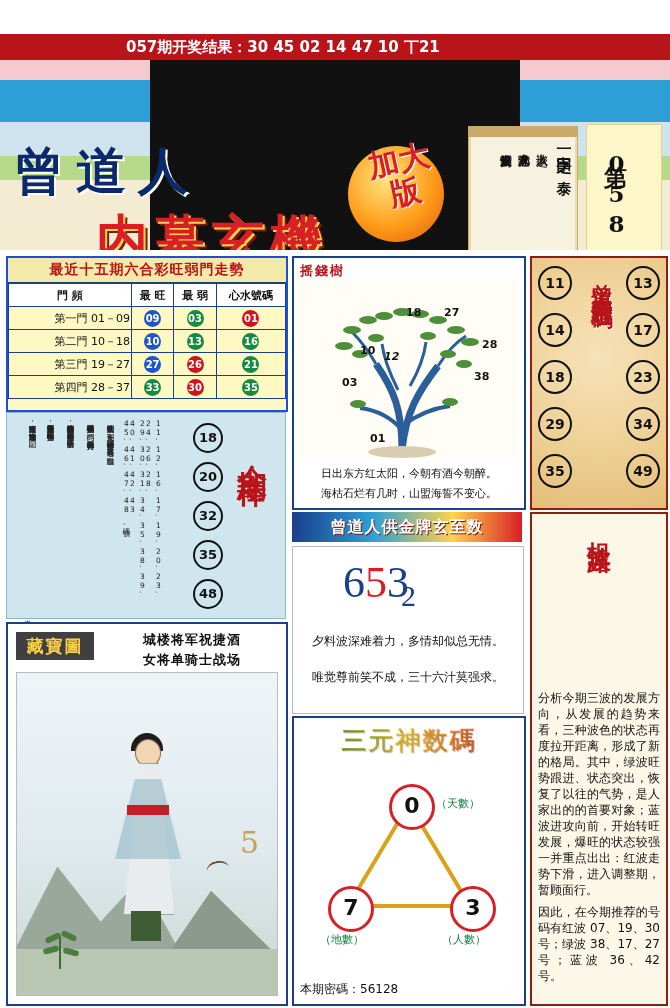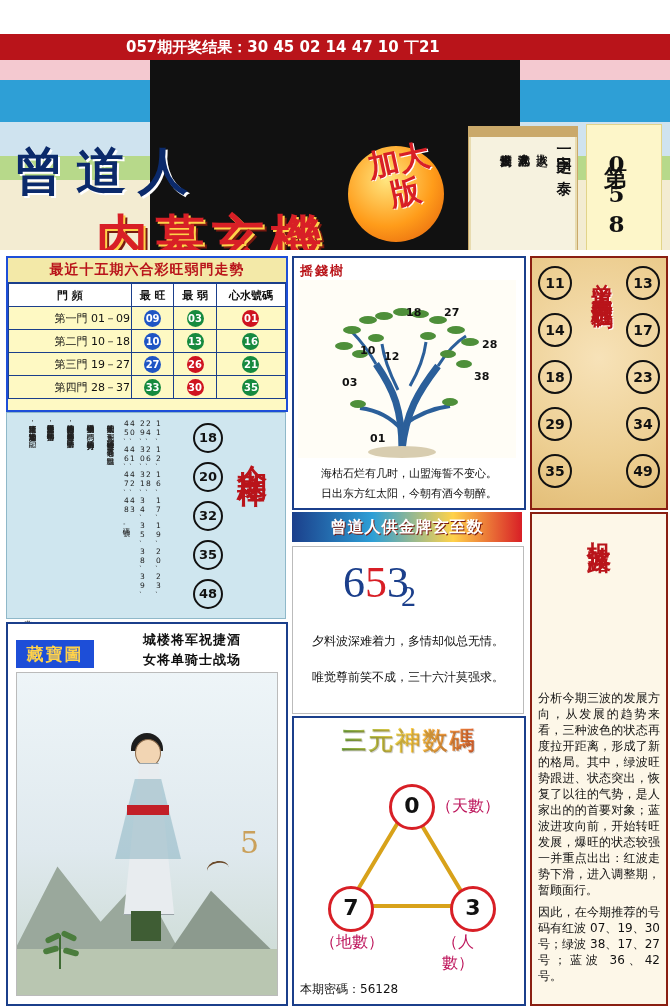--- a/index.html
+++ b/index.html
@@ -58,21 +58,21 @@
   .leftpanel{position:absolute;left:6px;top:412px;width:278px;height:205px;background:#cfe6ef;border:1px solid #8fb8c9;}
   .lp-vcols{position:absolute;left:6px;top:6px;width:150px;height:190px;}
   .vcol{position:absolute;writing-mode:vertical-rl;text-orientation:upright;font-size:7.5px;line-height:10px;color:#222;letter-spacing:0px;}
   .lp-balls{position:absolute;left:186px;top:10px;width:38px;}
   .lp-balls .bigball{width:26px;height:26px;line-height:26px;border-radius:50%;border:2px solid #111;text-align:center;font-size:13px;font-weight:bold;color:#111;background:#cfe6ef;margin-bottom:9px;}
   .lp-word{position:absolute;left:224px;top:28px;writing-mode:vertical-rl;text-orientation:upright;font-size:30px;font-weight:bold;color:#b9141a;letter-spacing:6px;font-family:"DejaVu Serif",serif;}
   .lp-sig{position:absolute;left:14px;bottom:4px;writing-mode:vertical-rl;font-size:8px;color:#444;}
 
   
   .treasure{position:absolute;left:6px;top:622px;width:278px;height:380px;border:2px solid #1b3f8b;background:#fff;}
-  .tr-title{position:absolute;left:8px;top:16px;width:78px;height:28px;background:#1d4ed8;color:#ffd24a;font-size:17px;font-weight:bold;text-align:center;line-height:28px;letter-spacing:2px;font-family:"DejaVu Serif",serif;}
+  .tr-title{position:absolute;left:8px;top:8px;width:78px;height:28px;background:#404040;color:#ffd24a;font-size:17px;font-weight:bold;text-align:center;line-height:28px;letter-spacing:2px;font-family:"DejaVu Serif",serif;}
   .tr-lines{position:absolute;left:96px;top:6px;width:176px;text-align:center;font-size:13px;font-weight:bold;color:#111;line-height:20px;letter-spacing:1px;}
   .tr-pic{position:absolute;left:8px;top:48px;width:260px;height:322px;background:linear-gradient(180deg,#eef5f8 0%,#dfe9ee 55%,#c9d8cf 100%);border:1px solid #bbb;overflow:hidden;}
   .mount{position:absolute;left:-10px;bottom:30px;width:180px;height:120px;background:#9aa89c;clip-path:polygon(0% 100%,28% 18%,52% 64%,74% 28%,100% 100%);}
   .mount2{position:absolute;right:-6px;bottom:34px;width:120px;height:90px;background:#8c9a8e;clip-path:polygon(0% 100%,40% 22%,100% 100%);}
   .ground{position:absolute;left:0;bottom:0;width:100%;height:46px;background:#b9c6b1;}
   .lady{position:absolute;left:96px;top:66px;width:70px;height:210px;}
   .lady .head{position:absolute;left:22px;top:0;width:24px;height:26px;border-radius:50%;background:#f2d5b3;border:1px solid #8a6a4a;}
   .lady .hair{position:absolute;left:18px;top:-6px;width:32px;height:18px;border-radius:16px 16px 0 0;background:#1d1d1d;}
   .lady .body{position:absolute;left:6px;top:24px;width:58px;height:150px;background:#e8ecef;border:1px solid #9aa3a8;clip-path:polygon(34% 0%,66% 0%,92% 100%,8% 100%);}
   .lady .sash{position:absolute;left:14px;top:66px;width:42px;height:10px;background:#c21f28;}
@@ -110,21 +110,21 @@
   .riddle .big .s{position:absolute;left:58px;top:22px;font-size:30px;color:#1b3f8b;}
   .riddle .l1{position:absolute;left:0;top:86px;width:100%;text-align:center;font-size:12px;color:#111;}
   .riddle .l2{position:absolute;left:0;top:122px;width:100%;text-align:center;font-size:12px;color:#111;}
 
   
   .sanyuan{position:absolute;left:292px;top:716px;width:230px;height:286px;border:2px solid #1b3f8b;background:#fff;}
   .sy-title{position:absolute;left:0;top:6px;width:100%;text-align:center;font-size:25px;font-weight:bold;letter-spacing:2px;font-family:"DejaVu Serif",serif;
      background:linear-gradient(90deg,#1b8b3f,#ffd24a,#d81f26);-webkit-background-clip:text;background-clip:text;color:transparent;text-shadow:1px 1px 0 rgba(0,0,0,.18);}
   .sy-tri{position:absolute;left:24px;top:60px;width:182px;height:160px;}
   .sy-node{position:absolute;width:40px;height:40px;border-radius:50%;border:3px solid #d81f26;background:#fff;text-align:center;line-height:38px;font-size:22px;font-weight:bold;color:#111;}
-  .sy-lab{position:absolute;font-size:16px;color:#be185d;}
+  .sy-lab{position:absolute;font-size:11px;color:#15803d;}
   .sy-code{position:absolute;left:6px;bottom:6px;font-size:12px;color:#111;}
 
   
   .rpanel{position:absolute;left:530px;top:512px;width:134px;height:490px;border:2px solid #8a1f12;background:#fdf7e8;}
   .rp-title{position:absolute;left:0;top:6px;width:100%;text-align:center;}
   .rp-title span{writing-mode:vertical-rl;text-orientation:upright;font-size:24px;font-weight:bold;color:#b9141a;letter-spacing:4px;font-family:"DejaVu Serif",serif;}
   .rp-body{position:absolute;left:6px;top:176px;width:122px;height:300px;font-size:12px;line-height:16px;color:#111;text-align:justify;}
   .rp-body p{margin:0 0 6px 0;}
 </style>
 </head>
@@ -293,29 +293,29 @@
           <ellipse cx="78" cy="58" rx="8" ry="4"></ellipse>
             <ellipse cx="130" cy="56" rx="8" ry="4"></ellipse>
           <ellipse cx="60" cy="124" rx="8" ry="4"></ellipse>
             <ellipse cx="152" cy="122" rx="8" ry="4"></ellipse>
         </g>
         <ellipse cx="104" cy="172" rx="34" ry="6" fill="#d8cdb0"></ellipse>
       </svg>
       <div class="tnum" style="left:108px;top:26px;">18</div>
       <div class="tnum" style="left:146px;top:26px;">27</div>
       <div class="tnum" style="left:62px;top:64px;">10</div>
-      <div class="tnum" style="left:86px;top:70px;">12</div>
+      <div class="tnum" style="left:86px;top:70px;font-style:italic;">12</div>
       <div class="tnum" style="left:152px;top:58px;margin-left:32px;">28</div>
       <div class="tnum" style="left:44px;top:96px;">03</div>
       <div class="tnum" style="left:176px;top:90px;">38</div>
       <div class="tnum" style="left:72px;top:152px;">01</div>
     </div>
     <div class="tree-poem">
+      <div>日出东方红太阳，今朝有酒今朝醉。</div>
       <div>海枯石烂有几时，山盟海誓不变心。</div>
-      <div>日出东方红太阳，今朝有酒今朝醉。</div>
     </div>
   </div>
 
   <div class="rnum">
     <div class="col colL">
       <div class="nb">11</div>
       <div class="nb">14</div>
       <div class="nb">18</div>
       <div class="nb">29</div>
       <div class="nb">35</div>

